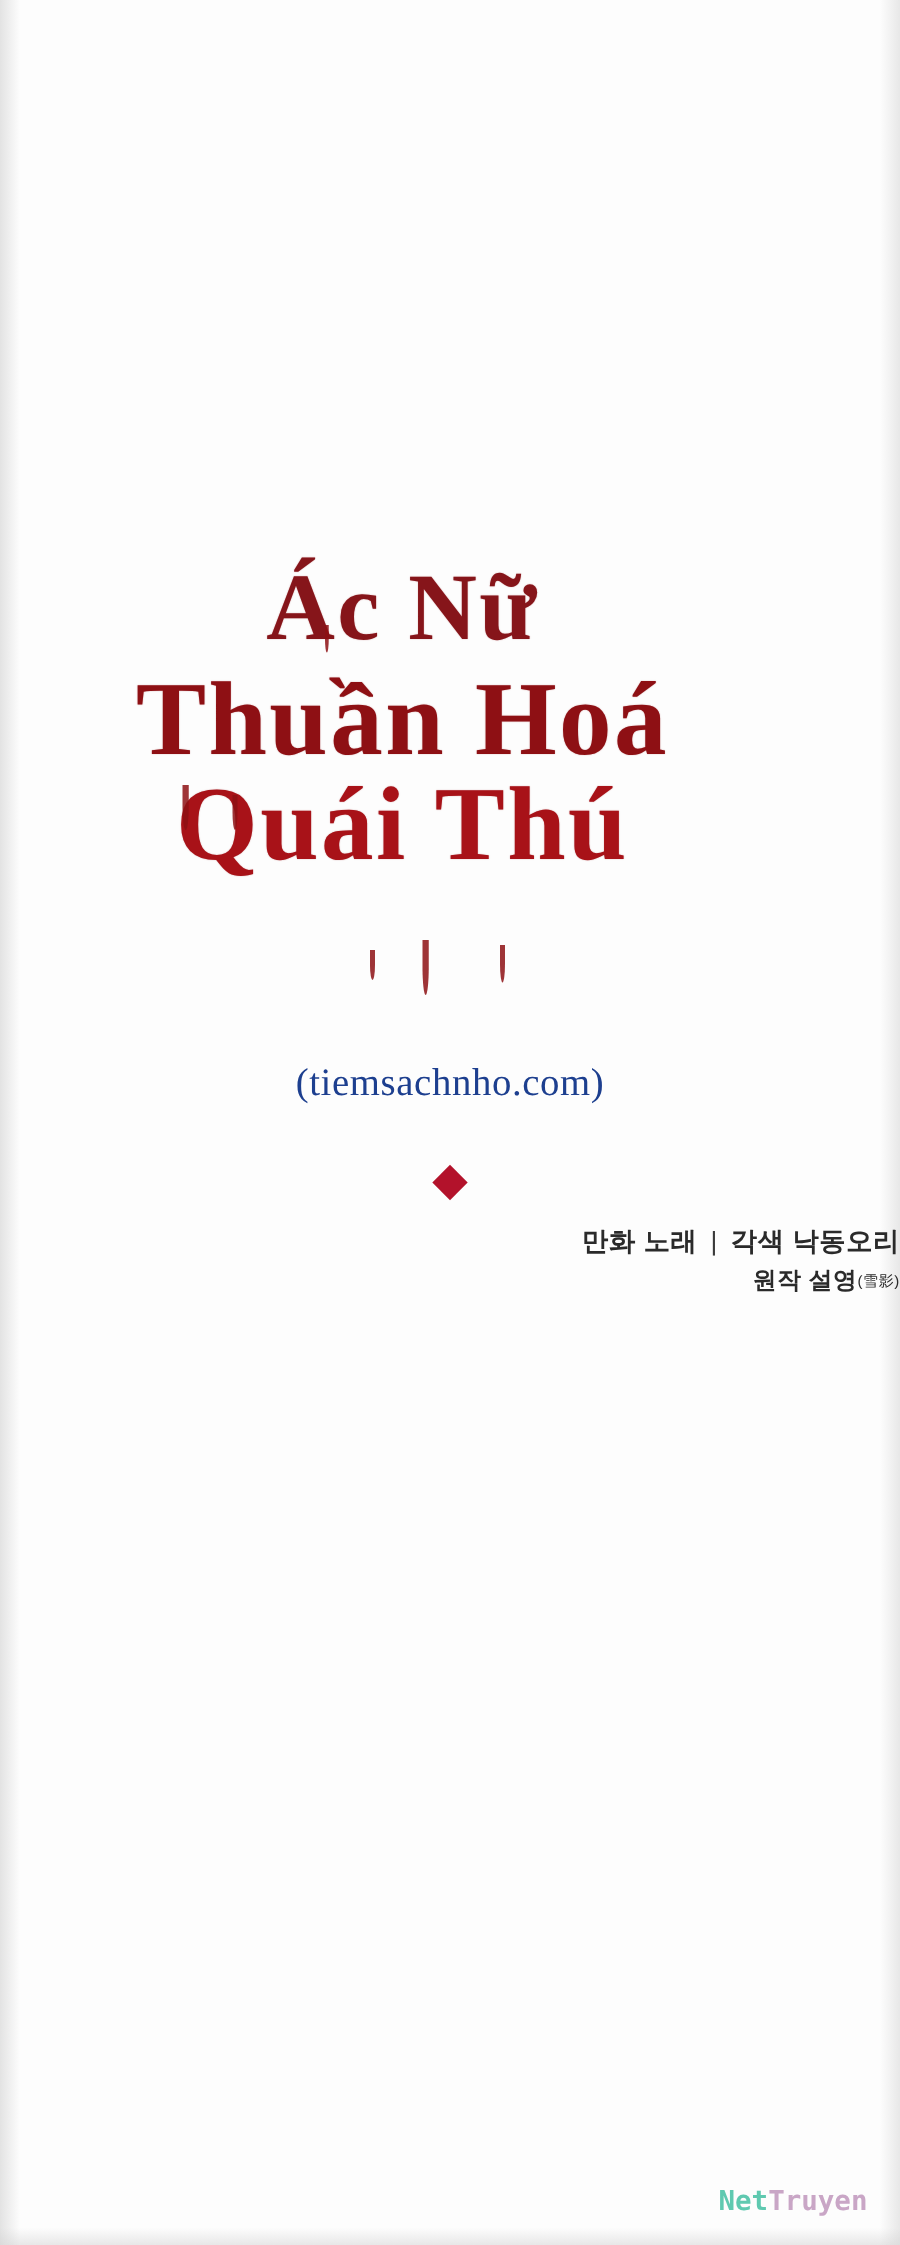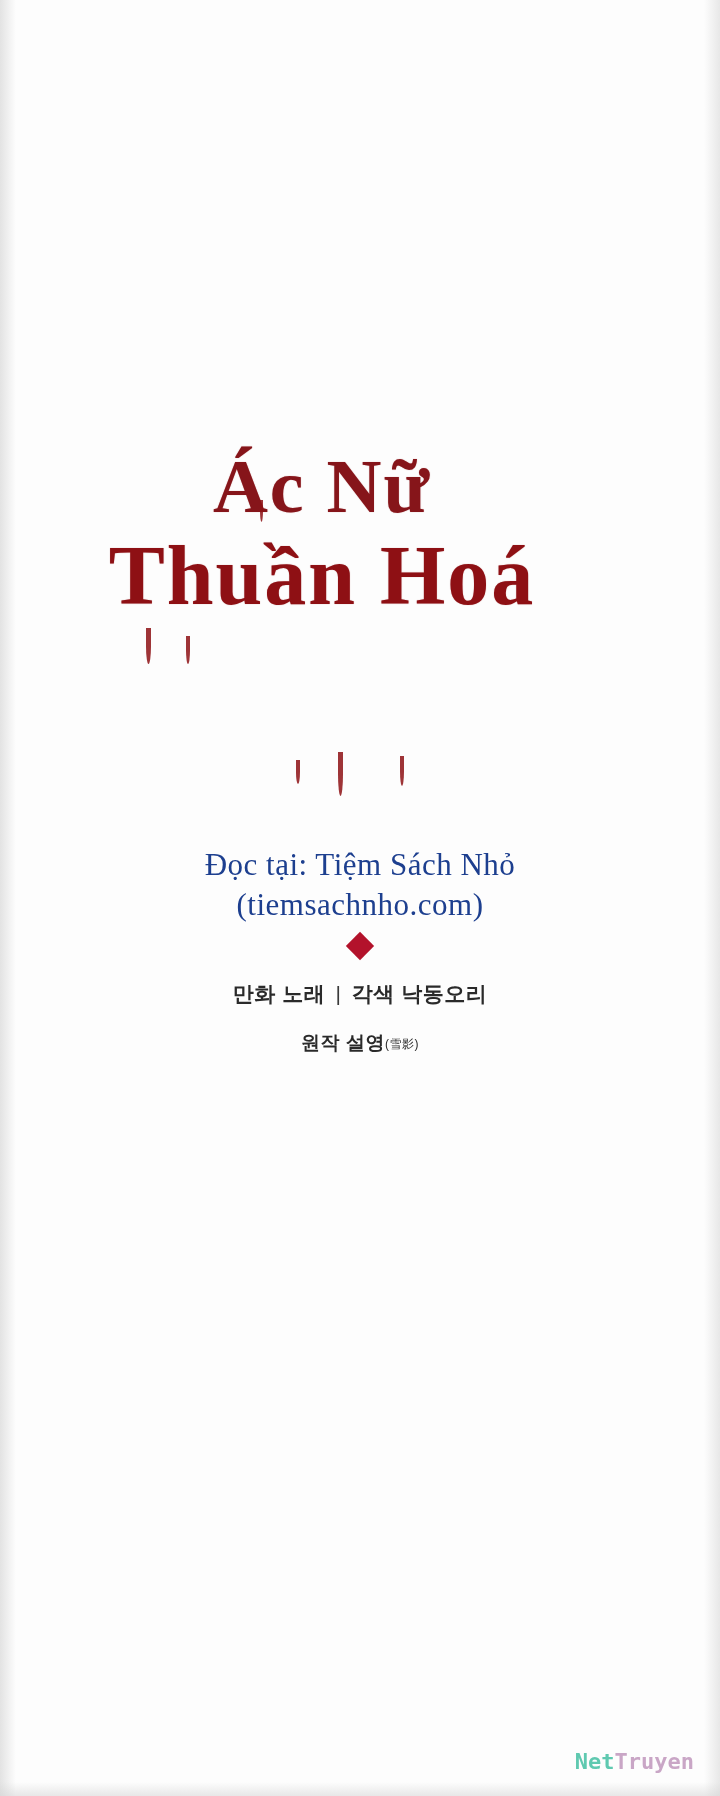--- a/index.html
+++ b/index.html
@@ -114,37 +114,37 @@
     height: 20px;
     background: #b3122b;
   }
 
   
   .credits {
     position: absolute;
     top: 978px;
     left: 0;
     width: 720px;
-    text-align: center;
+    text-align: right;
     color: #2a2a2a;
     font-family: "Liberation Sans", sans-serif;
   }
   .credit-row-1 {
     font-size: 21px;
     font-weight: bold;
     letter-spacing: 0.5px;
     line-height: 1.5;
   }
   .credit-sep {
     font-weight: normal;
     color: #3a3a3a;
     padding: 0 4px;
   }
   .credit-row-2 {
-    margin-top: 20px;
+    margin-top: 1px;
     font-size: 19px;
     font-weight: bold;
     letter-spacing: 0.5px;
   }
   .credit-sub {
     font-size: 12px;
     font-weight: normal;
     vertical-align: 1px;
   }
 
@@ -167,31 +167,31 @@
 
 <div id="page">
 
   <div class="page-edge-left"></div>
   <div class="page-edge-right"></div>
   <div class="page-edge-bottom"></div>
 
   <div class="title-block">
     <div class="title-line title-line-1">Ác Nữ</div>
     <div class="title-line title-line-2">Thuần Hoá</div>
+    <div class="title-line title-line-3">Quái Thú</div>
   </div>
 
   <div class="drip" style="left:146px; top:628px; width:5px; height:36px;"></div>
   <div class="drip" style="left:186px; top:636px; width:4px; height:28px;"></div>
   <div class="drip" style="left:338px; top:752px; width:5px; height:44px;"></div>
   <div class="drip" style="left:400px; top:756px; width:4px; height:30px;"></div>
   <div class="drip" style="left:296px; top:760px; width:4px; height:24px;"></div>
   <div class="drip" style="left:260px; top:500px; width:3px; height:22px;"></div>
 
   <div class="site-block">
-    <div class="site-line-1">Đọc tại: Tiệm Sách Nhỏ</div>
     <div class="site-line-2">(tiemsachnho.com)</div>
   </div>
 
   <div class="diamond"></div>
 
   <div class="credits">
     <div class="credit-row-1">
       <span>만화 노래</span>
       <span class="credit-sep">|</span>
       <span>각색 낙동오리</span>

